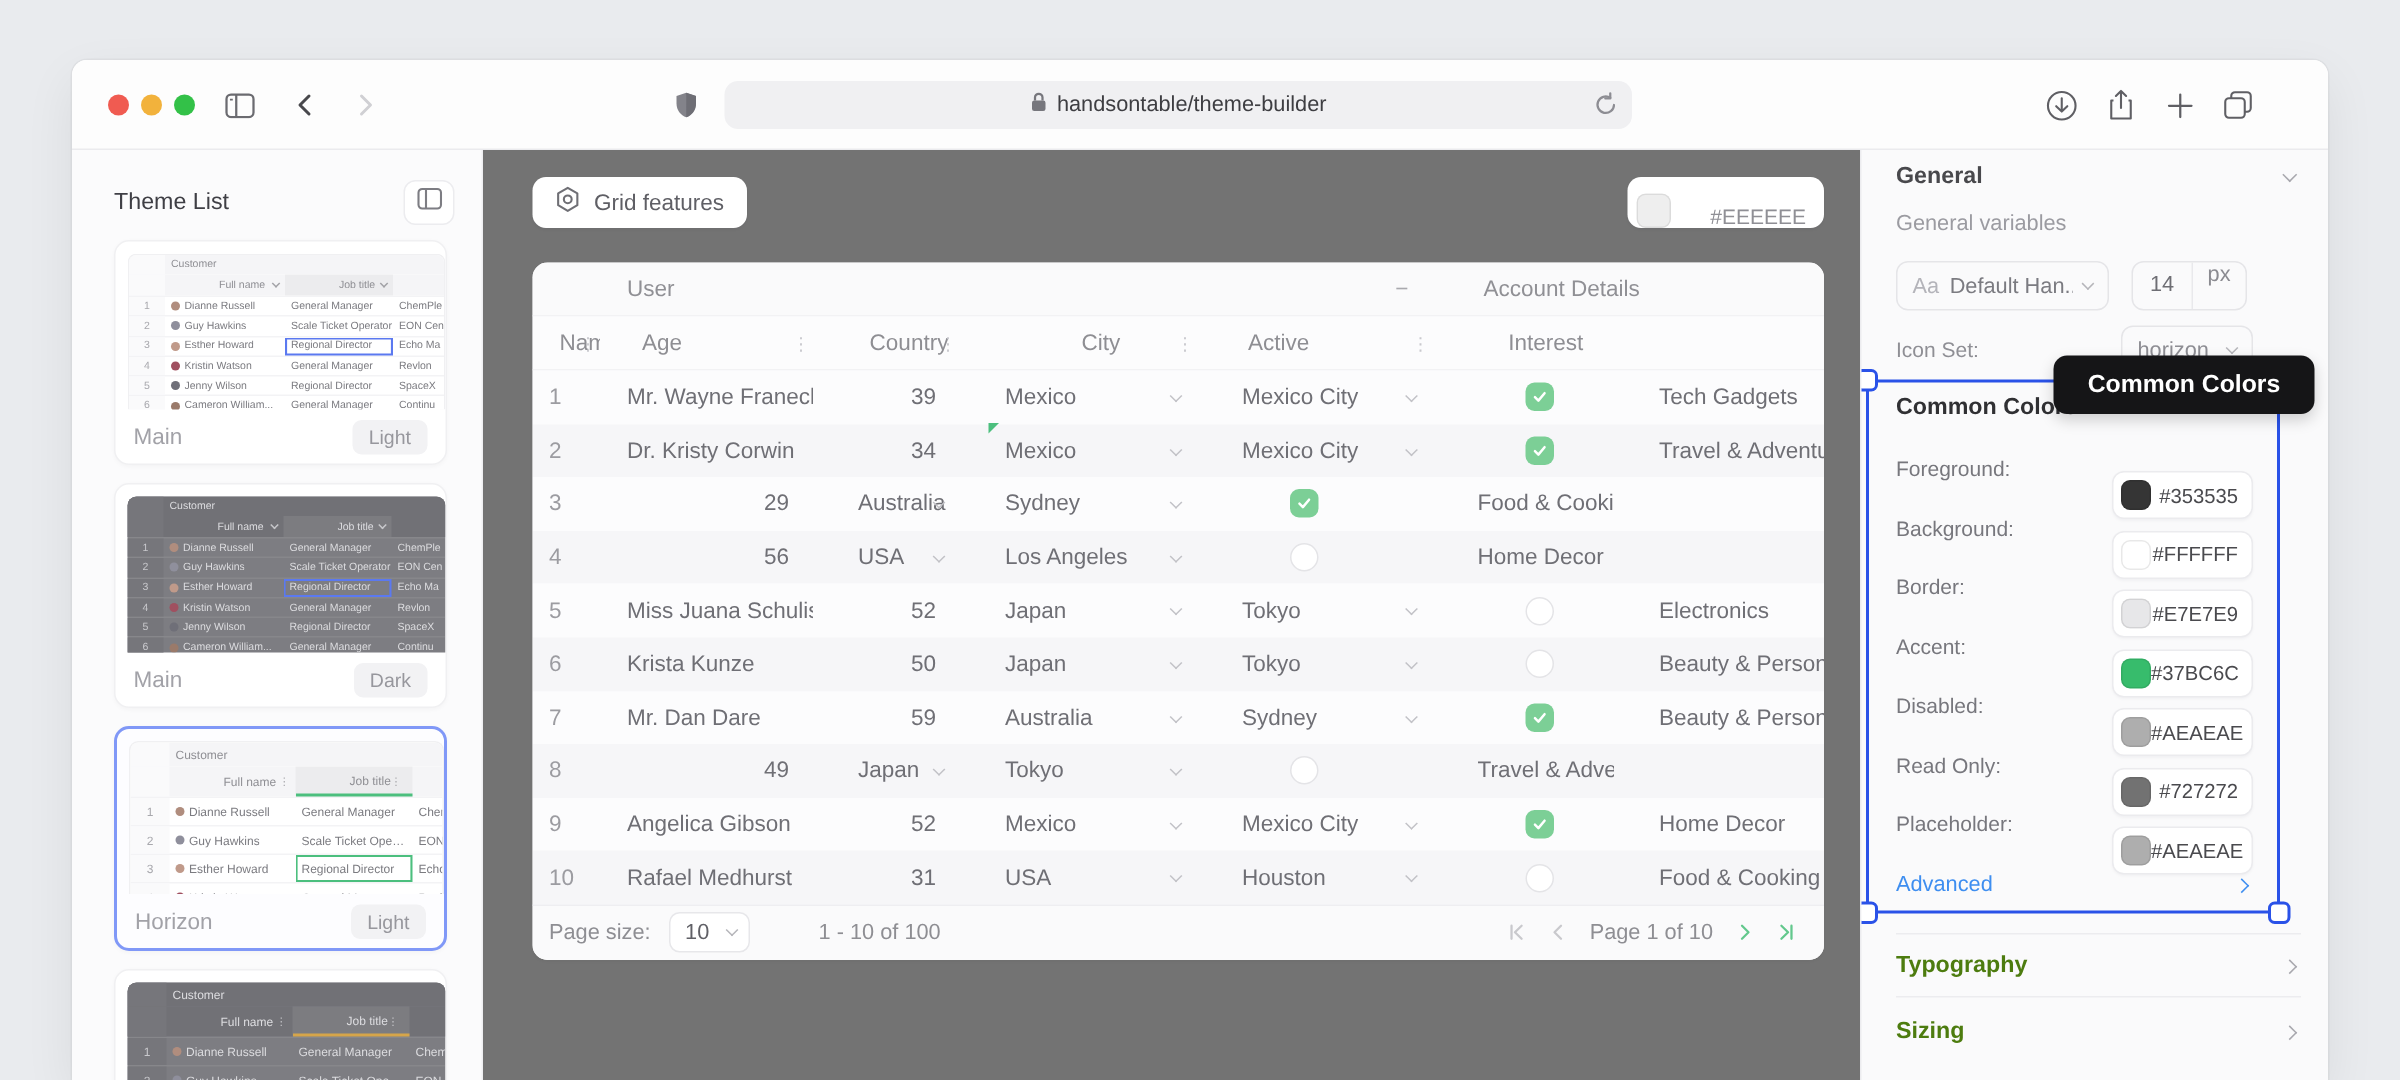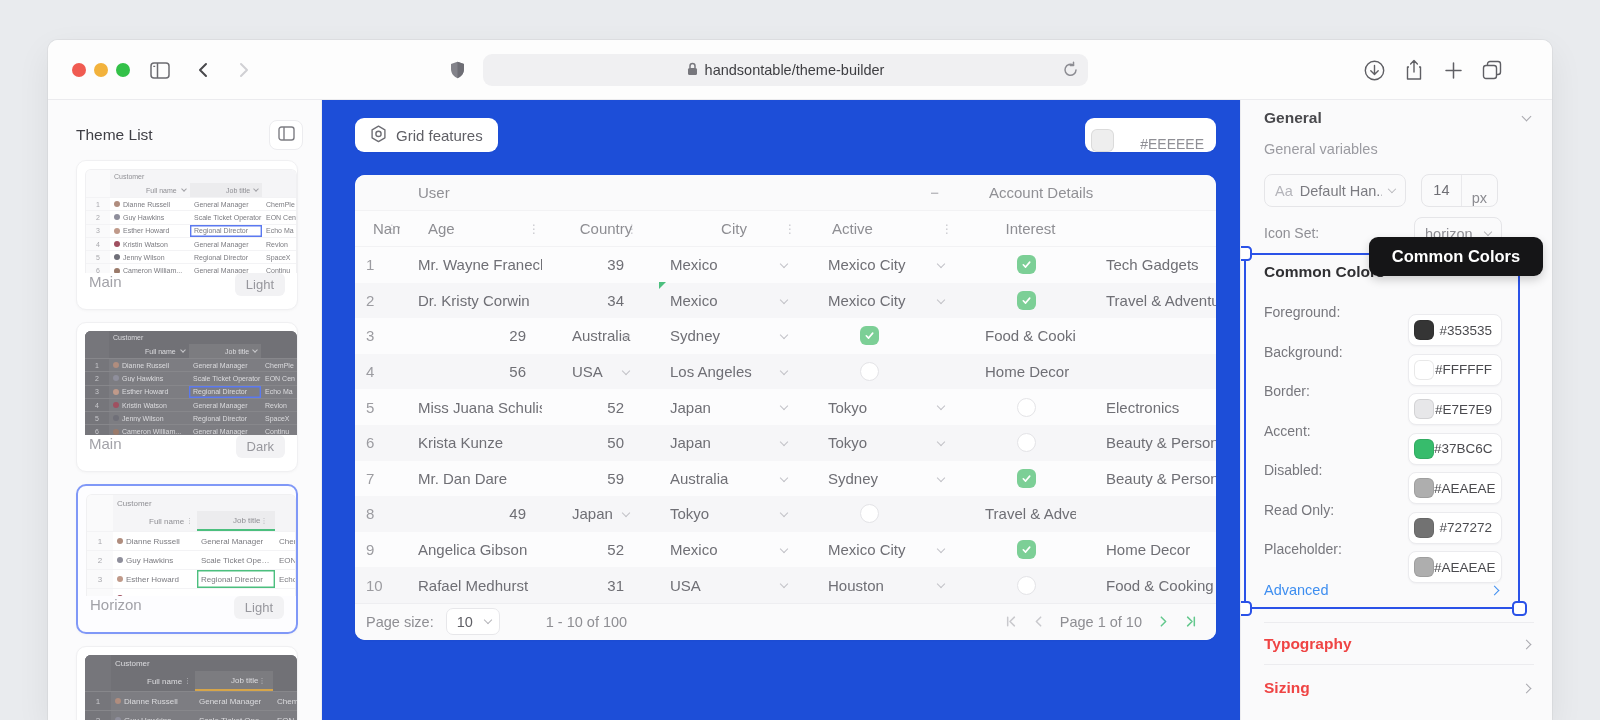--- a/index.html
+++ b/index.html
@@ -17,33 +17,33 @@
   .tb-ic { position:absolute; top:18px; width:24px; height:24px; display:flex; align-items:center; justify-content:center; color:#6b6b70; }
   .tb-ic svg { display:block; }
   .urlbar { position:absolute; left:435px; top:14px; width:605px; height:32px; background:#f0f0f2;
     border-radius:9px; display:flex; align-items:center; justify-content:center; gap:7px;
     color:#3e3e42; font-size:14.5px; }
   .url-reload { position:absolute; right:10px; top:7px; color:#8d8d93; }
 
   
   .content { position:absolute; top:60px; left:0; right:0; bottom:0; display:flex; }
   .sidebar { width:274px; background:#fbfbfc; border-right:1px solid #efeff1; position:relative; overflow:hidden; }
-  .main { width:918px; background:#1d4ed8; position:relative;text-decoration:underline; }
+  .main { width:918px; background:#737373; position:relative;text-decoration:underline; }
   .panel { width:312px; background:#fafafb; border-left:1px solid #ececef; position:relative; overflow:hidden; }
 
   
   .sb-head { position:absolute; left:28px; right:18px; top:18px; height:34px; display:flex; align-items:center; justify-content:space-between; }
   .sb-title { font-size:15.5px; color:#3f3f45; }
   .panel-btn { width:34px; height:30px; background:#fff; border:1px solid #ececef; border-radius:8px;
     display:flex; align-items:center; justify-content:center; color:#7d7d83; }
   #theme-cards { position:absolute; left:28px; top:60px; width:222px; display:flex; flex-direction:column; gap:12px; }
   .tcard { height:150px; background:#fff; border:1px solid #f0f0f2; border-radius:10px; overflow:hidden;
     display:flex; flex-direction:column; box-shadow:0 1px 3px rgba(20,20,40,0.03); }
   .tcard.sel { border:2px solid #8098f7; background:#fdfdff; }
-  .tfoot { height:36px; display:flex; align-items:flex-start; justify-content:space-between; padding:0 12px; flex:none; }
+  .tfoot { height:36px; display:flex; align-items:center; justify-content:space-between; padding:0 12px; flex:none; }
   .tname { font-size:15px; color:#a2a2a8; }
   .tmode { font-size:13px; color:#97979d; background:#f2f2f4; border-radius:6px; padding:4px 11px; }
 
   
   .mini { margin:8px 0 0 8px; width:calc(100% - 8px); border-radius:6px 6px 0 0; overflow:hidden; flex:1; font-size:7px; }
   .m-row { display:grid; grid-template-columns:24px 80px 72px 1fr; }
   .mini.big .m-row { grid-template-columns:26px 84px 78px 1fr; }
   .m-cell, .m-num { padding:0 4px; display:flex; align-items:center; overflow:hidden; white-space:nowrap; }
   .m-num { justify-content:center; }
   .mini.light { background:#fff; border:1px solid #f0f0f2; border-bottom:none; }
@@ -119,32 +119,32 @@
   .pg-range { margin-left:46px; }
   .pg-right { margin-left:auto; display:flex; align-items:center; gap:15px; }
   .pg-ic { display:flex; }
   .pg-ic.dis { color:#c9c9cd; }
   .pg-ic.en { color:#63c88d; }
 
   
   .p-abs { position:absolute; left:23px; right:18px; }
   .p-sec { display:flex; align-items:center; justify-content:space-between; height:28px; }
   .p-sec .t { font-size:15.5px; font-weight:bold; color:#48484c; }
-  .p-sec .t.dim { color:#ef4444; }
+  .p-sec .t.dim { color:#4d7c0f; }
   .chev-d { width:7px; height:7px; border-right:1.6px solid #a8a8ae; border-bottom:1.6px solid #a8a8ae; transform:rotate(45deg); margin-right:4px; margin-top:-3px; }
   .chev-r { width:7px; height:7px; border-right:1.6px solid #a8a8ae; border-bottom:1.6px solid #a8a8ae; transform:rotate(-45deg); margin-right:4px; }
   .chev-r.blue { border-color:#3e8ef0; }
   .p-dim-label { font-size:14.5px; color:#9b9ba1; }
   .p-font { position:absolute; left:23px; top:74px; width:142px; height:33px; border:1px solid #e5e5e8; border-radius:8px;
     display:flex; align-items:center; gap:7px; padding:0 10px; font-size:14.5px; color:#7b7b81; background:#fafafb; }
   .p-font .aa { color:#b4b4ba; }
   .p-font .cd { margin-left:auto; }
   .p-font .val { overflow:hidden; white-space:nowrap; }
   .p-size { position:absolute; left:180px; top:74px; width:77px; height:33px; border:1px solid #e5e5e8; border-radius:8px;
-    display:flex; align-items:flex-end; background:#fafafb; font-size:14.5px; }
+    display:flex; align-items:flex-start; background:#fafafb; font-size:14.5px; }
   .p-size .n { flex:1.1; text-align:center; color:#6e6e74; border-right:1px solid #e9e9ec; height:100%; line-height:31px; }
   .p-size .u { flex:1; text-align:center; color:#8b8b91; }
   .p-iconset-label { position:absolute; left:23px; top:117px; height:33px; line-height:33px; font-size:14px; color:#8f8f95; }
   .p-iconset { position:absolute; left:173px; top:117px; width:88px; height:33px; border:1px solid #e5e5e8; border-radius:8px;
     display:flex; align-items:center; justify-content:space-between; padding:0 10px; font-size:14.5px; color:#8e8e94; background:#fafafb; }
   .p-cc-title { position:absolute; left:23px; top:158px; height:28px; line-height:28px; font-size:15.5px; font-weight:bold; color:#303033; }
   #color-rows { position:absolute; left:23px; right:50px; top:196px; }
   .p-crow { height:32px; margin-bottom:7.5px; display:flex; align-items:center; justify-content:space-between; }
   .p-clabel { font-size:14px; color:#77777d; }
   .p-chip { width:94px; height:32px; background:#fff; border:1px solid #ebebee; border-radius:8px;

